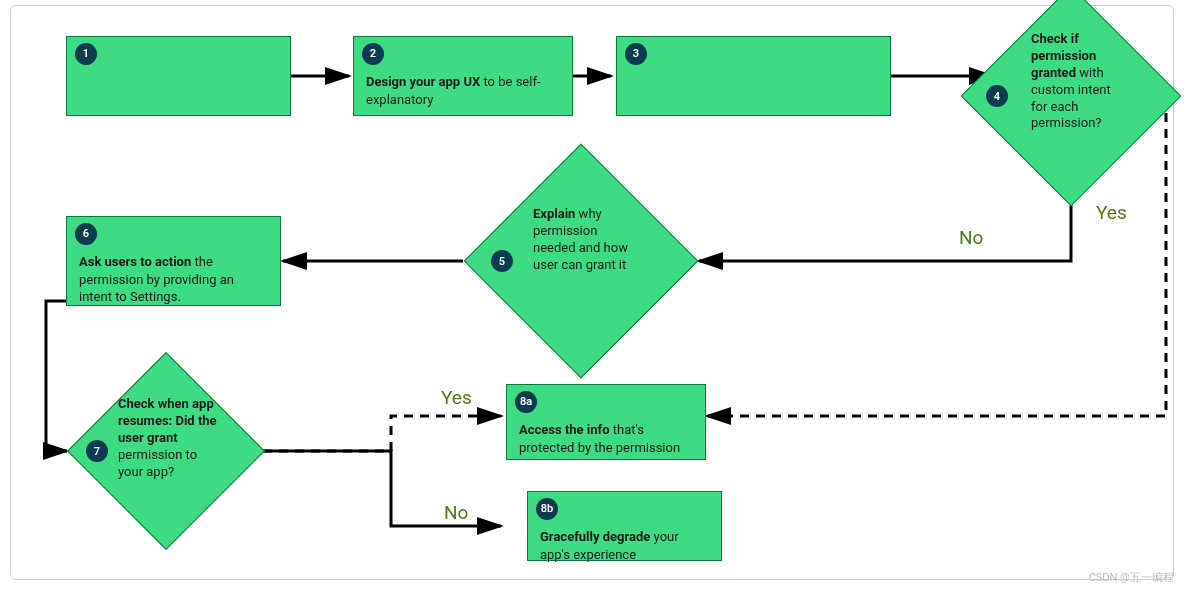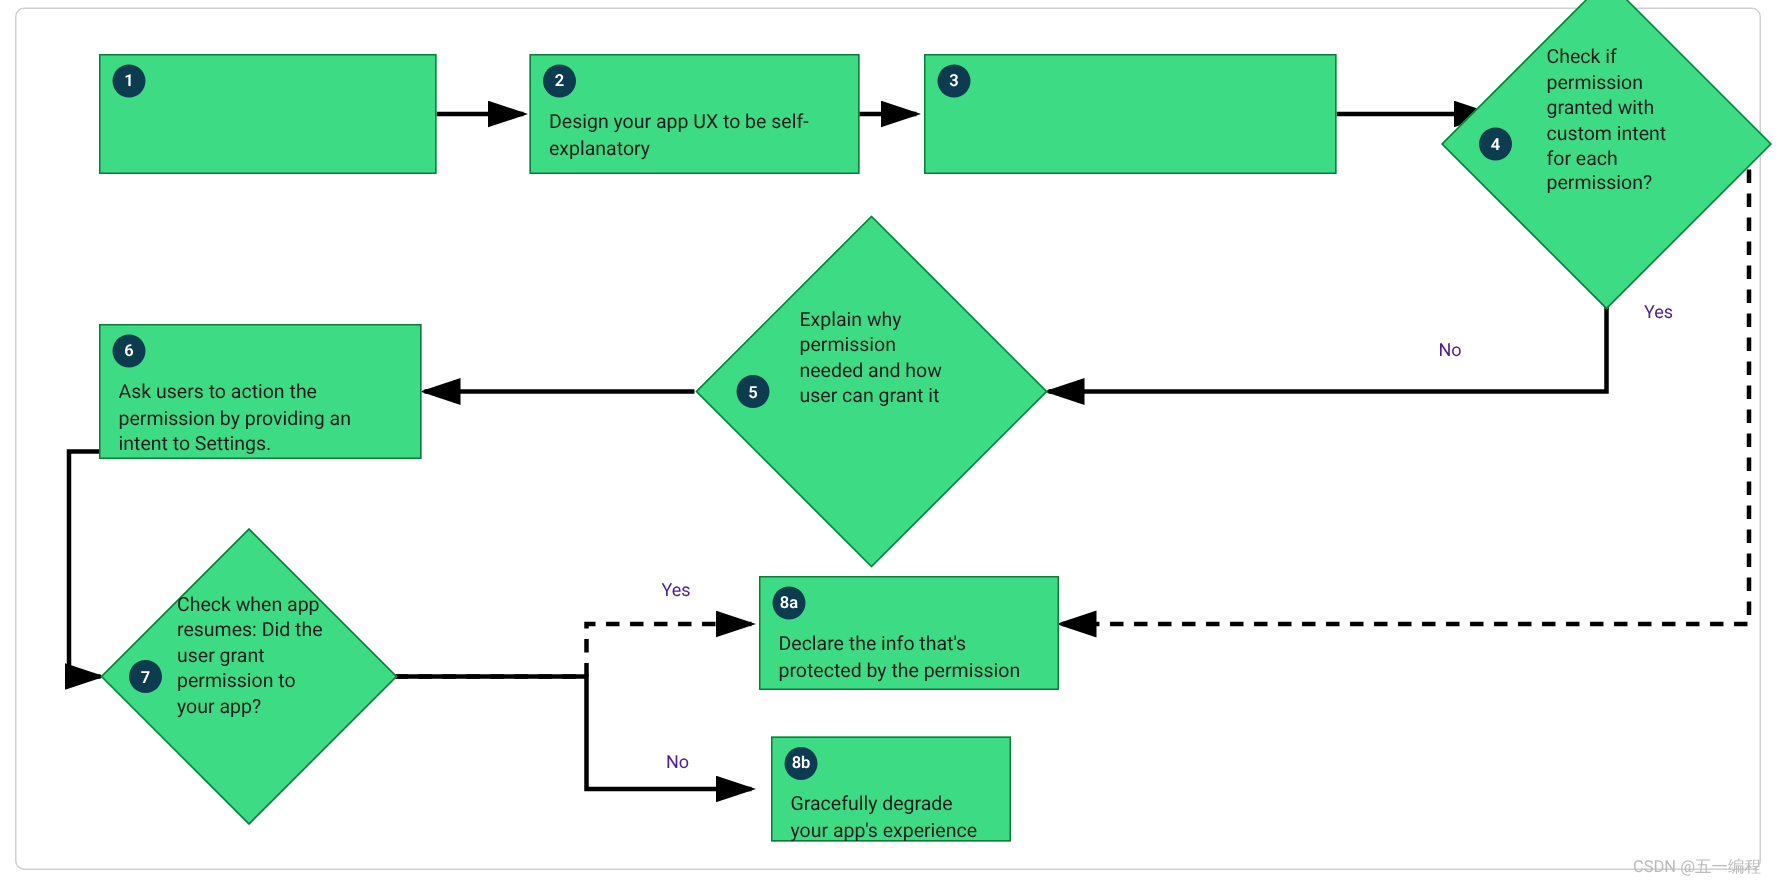--- a/index.html
+++ b/index.html
@@ -34,21 +34,21 @@
     width: 22px; height: 22px;
     background: #0d3b4f;
     color: #fff;
     border-radius: 50%;
     display: flex; align-items: center; justify-content: center;
     font-size: 11px; font-weight: 600;
   }
   .box .inner {
     padding-top: 26px;
   }
-  .title { font-weight: 400; }
+  .title { font-weight: 700; }
   .sub   { font-weight: 400; }
 
   
   .diamond {
     position: absolute;
     width: 0; height: 0;
   }
   .diamond .shape {
     position: absolute;
     background: #3ddc84;
@@ -70,22 +70,22 @@
     position: absolute;
     font-size: 13px;
     line-height: 1.3;
     color: #1b1b1b;
     z-index: 2;
   }
 
   
   .edge-label {
     position: absolute;
-    font-size: 12px;
-    color: #4c1d95;
+    font-size: 19px;
+    color: #4d7c0f;
     text-align: center;
   }
 
   .watermark {
     position: absolute;
     right: 10px; bottom: 4px;
     font-size: 11px;
     color: #bbb;
     margin-top: 24px;
   }
@@ -168,26 +168,26 @@
     <div class="num" style="left:-80px; top:-11px">7</div>
     <div class="text" style="left:-48px; top:-55px; width:100px">
       <span class="title">Check when app resumes: Did the user grant</span>
       <span class="sub">permission to your app?</span>
     </div>
   </div>
 
   <div class="box" style="left:495px; top:378px; width:200px; height:76px">
     <div class="num">8a</div>
     <div class="inner">
-      <span class="title">Declare the info</span>
+      <span class="title">Access the info</span>
       <span class="sub">that's protected by the permission</span>
     </div>
   </div>
 
-  <div class="box" style="left:503px; top:485px; width:160px; height:70px">
+  <div class="box" style="left:516px; top:485px; width:195px; height:70px">
     <div class="num">8b</div>
     <div class="inner">
       <span class="title">Gracefully degrade</span>
       <span class="sub">your app's experience</span>
     </div>
   </div>
 
   <div class="edge-label" style="left:948px; top:220px">No</div>
   <div class="edge-label" style="left:1085px; top:195px">Yes</div>
   <div class="edge-label" style="left:430px; top:380px">Yes</div>

